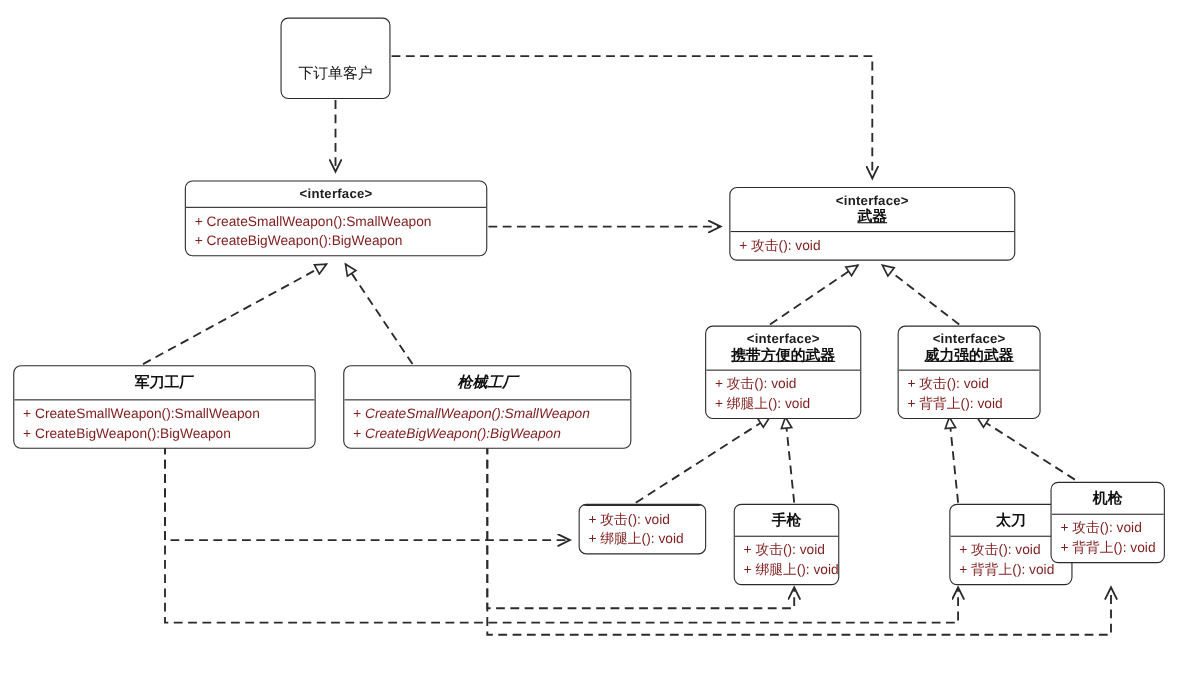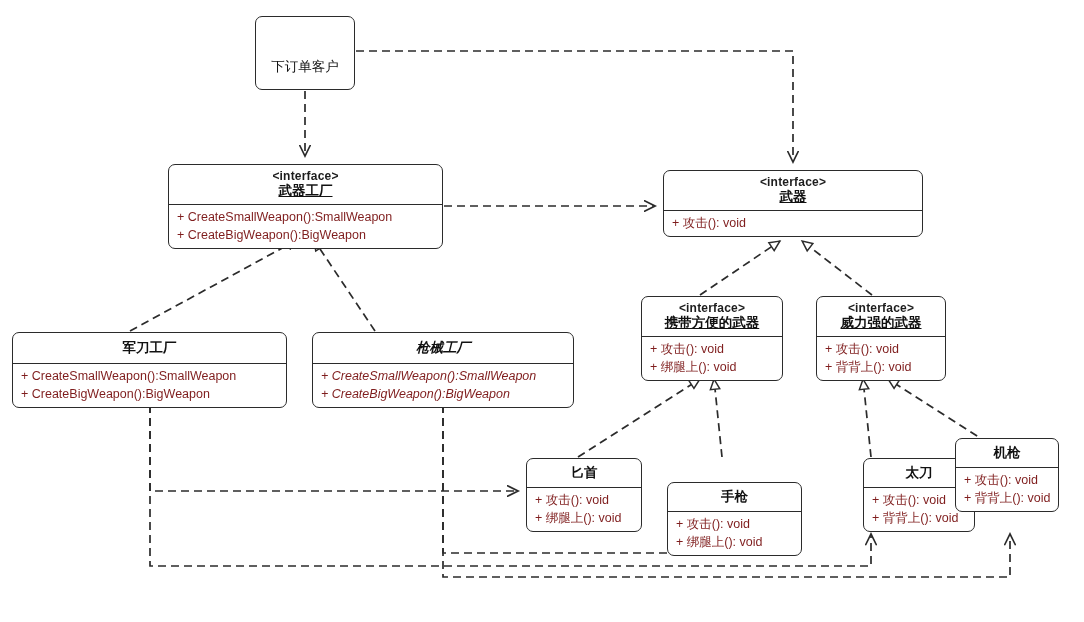--- a/index.html
+++ b/index.html
@@ -134,21 +134,20 @@
     </g>
   </svg>
 
   <div class="plain-box" style="left:255px; top:16px; width:100px; height:74px;">
     <span class="plain-label">下订单客户</span>
   </div>
 
   <div class="uml-box" style="left:168px; top:164px; width:275px;">
     <div class="uml-head">
       <span class="stereotype">&lt;interface&gt;</span>
-      <span class="cls-name underlined">武器工厂</span>
     </div>
     <div class="divider"></div>
     <div class="uml-members">
       <div class="member">+ CreateSmallWeapon():SmallWeapon</div>
       <div class="member">+ CreateBigWeapon():BigWeapon</div>
     </div>
   </div>
 
   <div class="uml-box" style="left:663px; top:170px; width:260px;">
     <div class="uml-head">
@@ -201,31 +200,28 @@
       <span class="cls-name underlined">威力强的武器</span>
     </div>
     <div class="divider"></div>
     <div class="uml-members">
       <div class="member">+ 攻击(): void</div>
       <div class="member">+ 背背上(): void</div>
     </div>
   </div>
 
   <div class="uml-box" style="left:526px; top:458px; width:116px;">
-    <div class="uml-head" style="padding-top:6px; padding-bottom:6px;">
-      <span class="cls-name">匕首</span>
-    </div>
     <div class="divider"></div>
     <div class="uml-members">
       <div class="member">+ 攻击(): void</div>
       <div class="member">+ 绑腿上(): void</div>
     </div>
   </div>
 
-  <div class="uml-box" style="left:667px; top:482px; width:135px;">
+  <div class="uml-box" style="left:667px; top:458px; width:96px;">
     <div class="uml-head" style="padding-top:6px; padding-bottom:6px;">
       <span class="cls-name">手枪</span>
     </div>
     <div class="divider"></div>
     <div class="uml-members">
       <div class="member">+ 攻击(): void</div>
       <div class="member">+ 绑腿上(): void</div>
     </div>
   </div>
 

